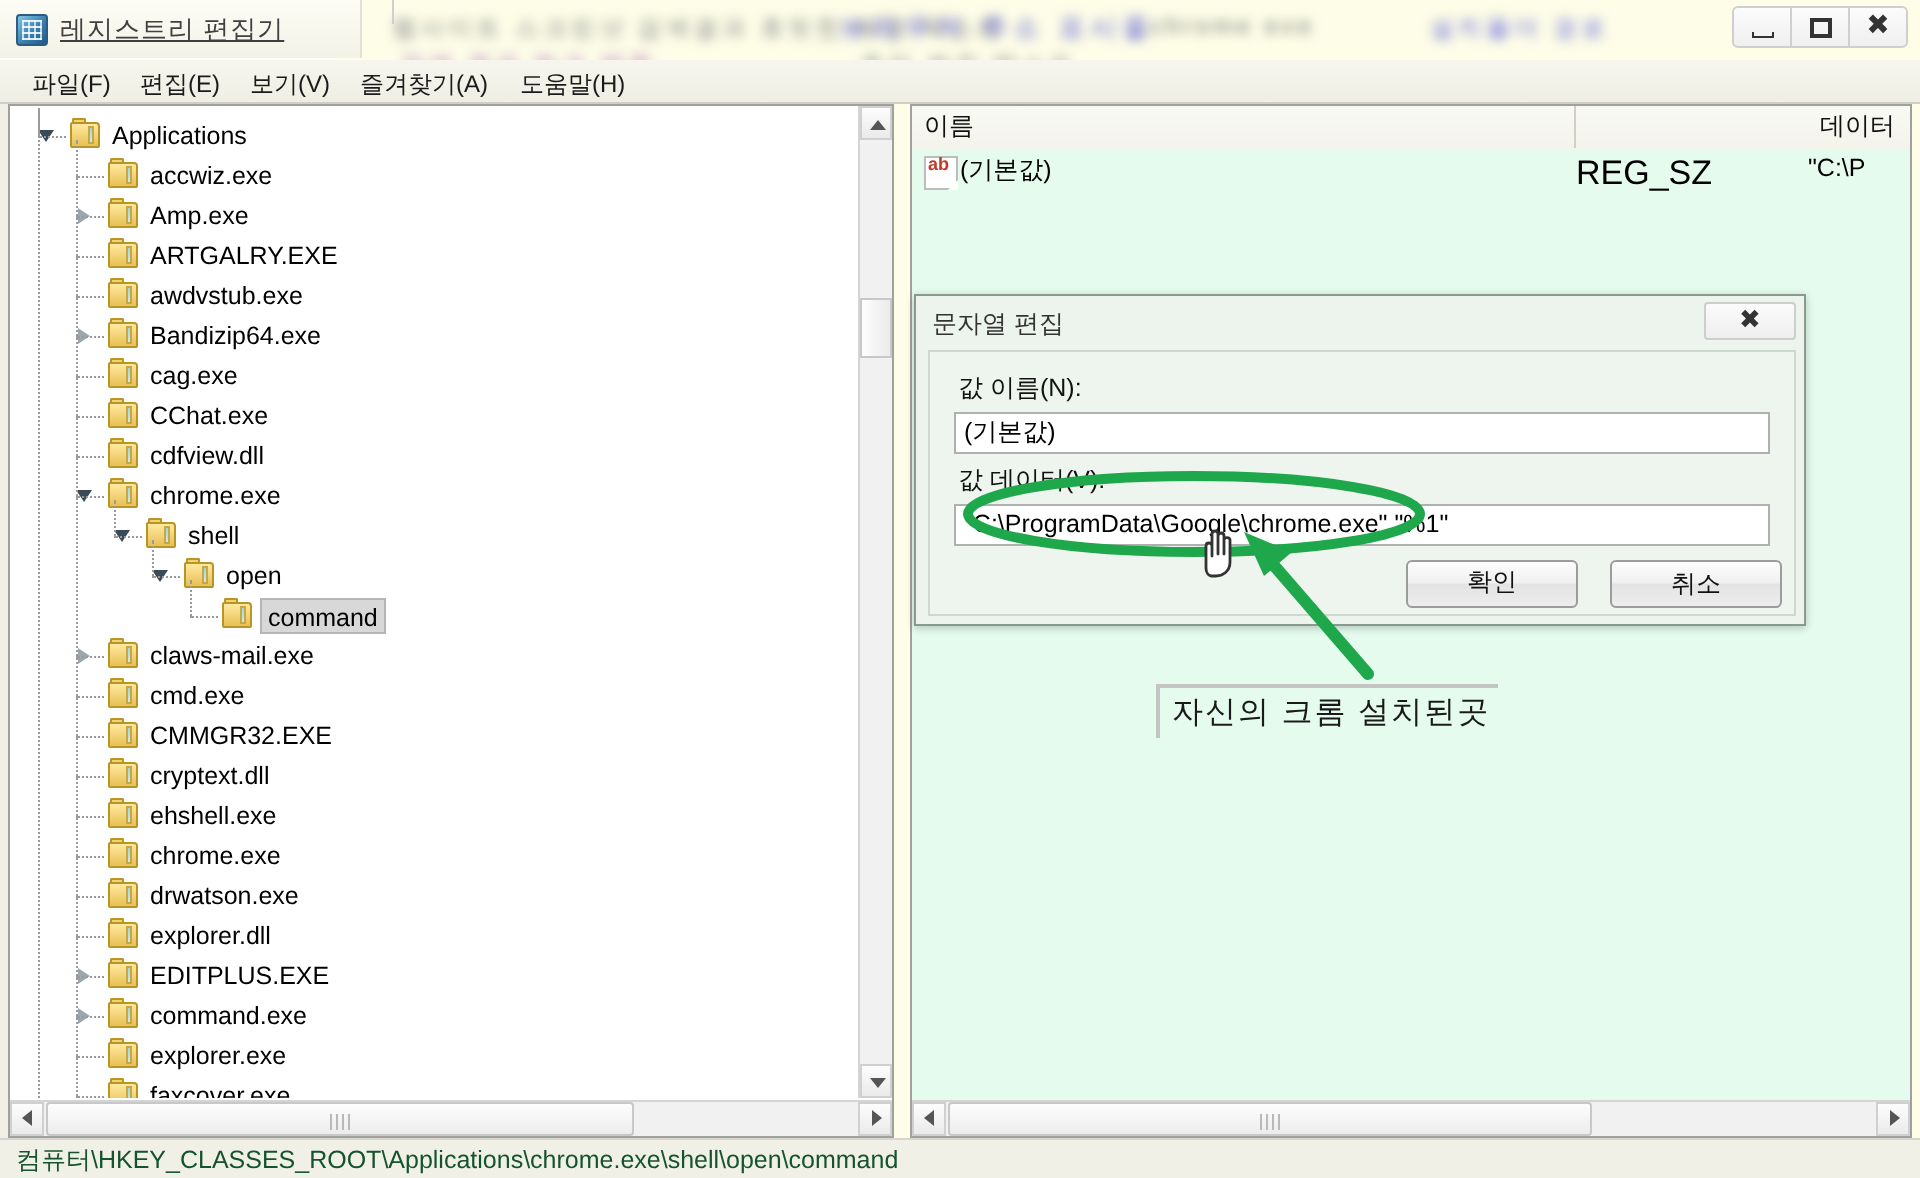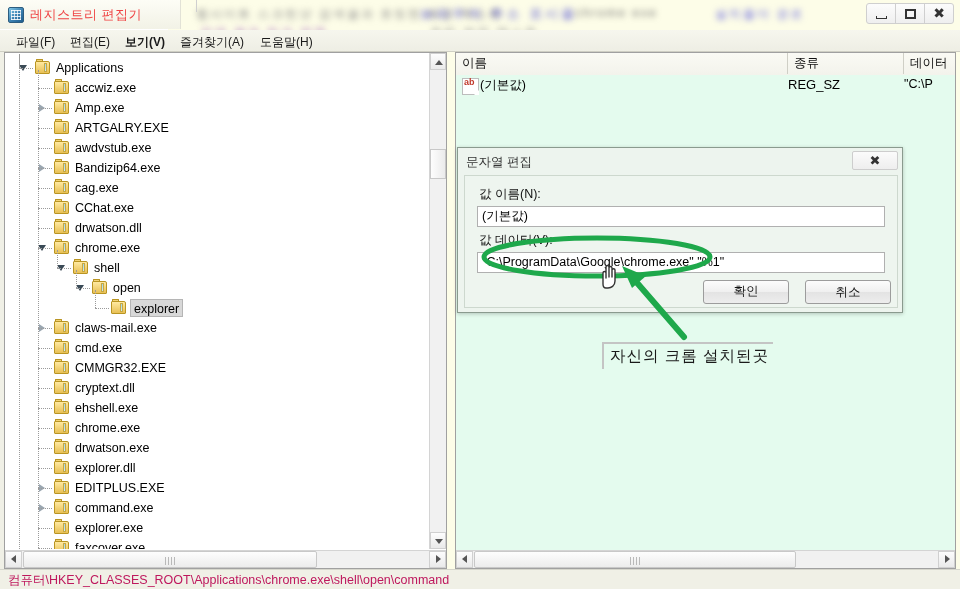--- a/index.html
+++ b/index.html
@@ -85,22 +85,23 @@
   #title-icon::after {
     content: "";
     position: absolute; left: 2px; top: 2px;
     width: 10px; height: 10px;
     background:
       repeating-linear-gradient(0deg, rgba(255,255,255,.85) 0 1px, transparent 1px 3px),
       repeating-linear-gradient(90deg, rgba(255,255,255,.7) 0 1px, transparent 1px 3px);
   }
   #title-text {
     position: absolute; left: 30px; top: 6px;
-    font-size: 13px; color: #ef4444;
+    font-size: 13px; color: #404040;
     letter-spacing: 0.5px;
+    text-decoration: underline;
   }
   .winbtns { position: absolute; right: 6px; top: 3px; display: flex; }
   .winbtn {
     width: 30px; height: 21px;
     background: linear-gradient(to bottom,#fcfcfc,#efefef);
     border: 1px solid #cfcfcf;
     margin-left: -1px;
     position: relative;
     box-sizing: border-box;
   }
@@ -347,21 +348,21 @@
     font-family: "Liberation Sans", sans-serif;
   }
   .ab-icon::after {
     content: "";
     position: absolute; right: -1px; bottom: -1px;
     border-left: 5px solid transparent;
     border-bottom: 5px solid #fff;
     border-right: 0;
   }
   #valrow .vname { position: absolute; left: 24px; top: 2px; font-size: 12.5px; }
-  #valrow .vtype { position: absolute; left: 332px; top: 2px; font-size: 13px; }
+  #valrow .vtype { position: absolute; left: 332px; top: 2px; font-size: 17px; }
   #valrow .vdata { position: absolute; left: 448px; top: 2px; font-size: 12.5px; white-space: nowrap; }
 
   
   #dialog {
     position: absolute;
     left: 457px; top: 147px;
     width: 446px; height: 166px;
     background: #edf4ee;
     border: 1px solid #8a9a8e;
     box-shadow: 0 1px 4px rgba(0,0,0,.22);
@@ -423,42 +424,42 @@
   }
 
   
   #annot {
     position: absolute; left: 0; top: 0;
     width: 960px; height: 589px;
     pointer-events: none;
   }
   #annot-text {
     position: absolute;
-    left: 602px; top: 342px;
+    left: 578px; top: 342px;
     font-size: 15.5px;
     color: #1a1a1a;
     white-space: nowrap;
     letter-spacing: 1px;
     border-left: 2px solid #c4c4c4;
     border-top: 2px solid #c4c4c4;
     padding: 2px 4px 2px 6px;
   }
 
   
   #statusbar {
     position: absolute;
     left: 0; bottom: 0;
     width: 960px; height: 20px;
     background: #f0f0e6;
     border-top: 1px solid #d6d6cc;
     box-sizing: border-box;
   }
   #status-text {
     position: absolute; left: 8px; top: 2px;
-    font-size: 12.5px; color: #be185d;
+    font-size: 12.5px; color: #14532d;
     white-space: nowrap;
   }
   #leftedge {
     position: absolute; left: 0; top: 52px; width: 4px; height: 517px;
     background: #f0f0e6;
   }
 </style>
 </head>
 <body>
 
@@ -483,21 +484,21 @@
     <div class="winbtns">
       <div class="winbtn glyph-min"></div>
       <div class="winbtn glyph-max"></div>
       <div class="winbtn glyph-close">✖</div>
     </div>
   </div>
 
   <div id="menubar">
     <div class="mitem" style="left:12px;">파일(F)</div>
     <div class="mitem" style="left:66px;">편집(E)</div>
-    <div class="mitem" style="left:121px;font-weight:bold;">보기(V)</div>
+    <div class="mitem" style="left:121px;">보기(V)</div>
     <div class="mitem" style="left:176px;">즐겨찾기(A)</div>
     <div class="mitem" style="left:256px;">도움말(H)</div>
   </div>
 
   <div id="leftedge"></div>
 
   <div id="panes">
 
     <div id="treepane">
       <div id="treeclip">
@@ -567,21 +568,21 @@
               <span class="f-spine"></span>
             </span>
             <span class="tlabel">CChat.exe</span>
           </div>
           <div class="tnode" style="left: 48px; top: 164px;">
             <span class="folder">
               <span class="f-tab"></span>
               <span class="f-back"></span>
               <span class="f-spine"></span>
             </span>
-            <span class="tlabel">drwatson.dll</span>
+            <span class="tlabel">cdfview.dll</span>
           </div>
           <div class="tnode" style="left: 48px; top: 184px;">
             <span class="exp expanded" style="left: -16px;"></span>
             <span class="folder">
               <span class="f-tab"></span>
               <span class="f-back"></span>
               <span class="f-spine"></span>
             </span>
             <span class="tlabel">chrome.exe</span>
           </div>
@@ -602,21 +603,21 @@
               <span class="f-spine"></span>
             </span>
             <span class="tlabel">open</span>
           </div>
           <div class="tnode selected" style="left: 105px; top: 244px;">
             <span class="folder">
               <span class="f-tab"></span>
               <span class="f-back"></span>
               <span class="f-spine"></span>
             </span>
-            <span class="tlabel">explorer</span>
+            <span class="tlabel">command</span>
           </div>
           <div class="tnode" style="left: 48px; top: 264px;">
             <span class="exp collapsed" style="left: -16px;"></span>
             <span class="folder">
               <span class="f-tab"></span>
               <span class="f-back"></span>
               <span class="f-spine"></span>
             </span>
             <span class="tlabel">claws-mail.exe</span>
           </div>
@@ -760,21 +761,20 @@
         <div class="hthumb" style="left:18px; width:294px;">
           <div class="grip"></div>
         </div>
         <div class="arrow-r"></div>
       </div>
     </div>
 
     <div id="valpane">
       <div id="valhead">
         <div class="colhd" style="left:0; width:332px;">이름</div>
-        <div class="colhd" style="left:332px; width:116px;">종류</div>
         <div class="colhd" style="left:448px; width:60px; border-right:none;">데이터</div>
       </div>
 
       <div id="valrow">
         <div class="ab-icon"></div>
         <div class="vname">(기본값)</div>
         <div class="vtype">REG_SZ</div>
         <div class="vdata">"C:\P</div>
       </div>
 

